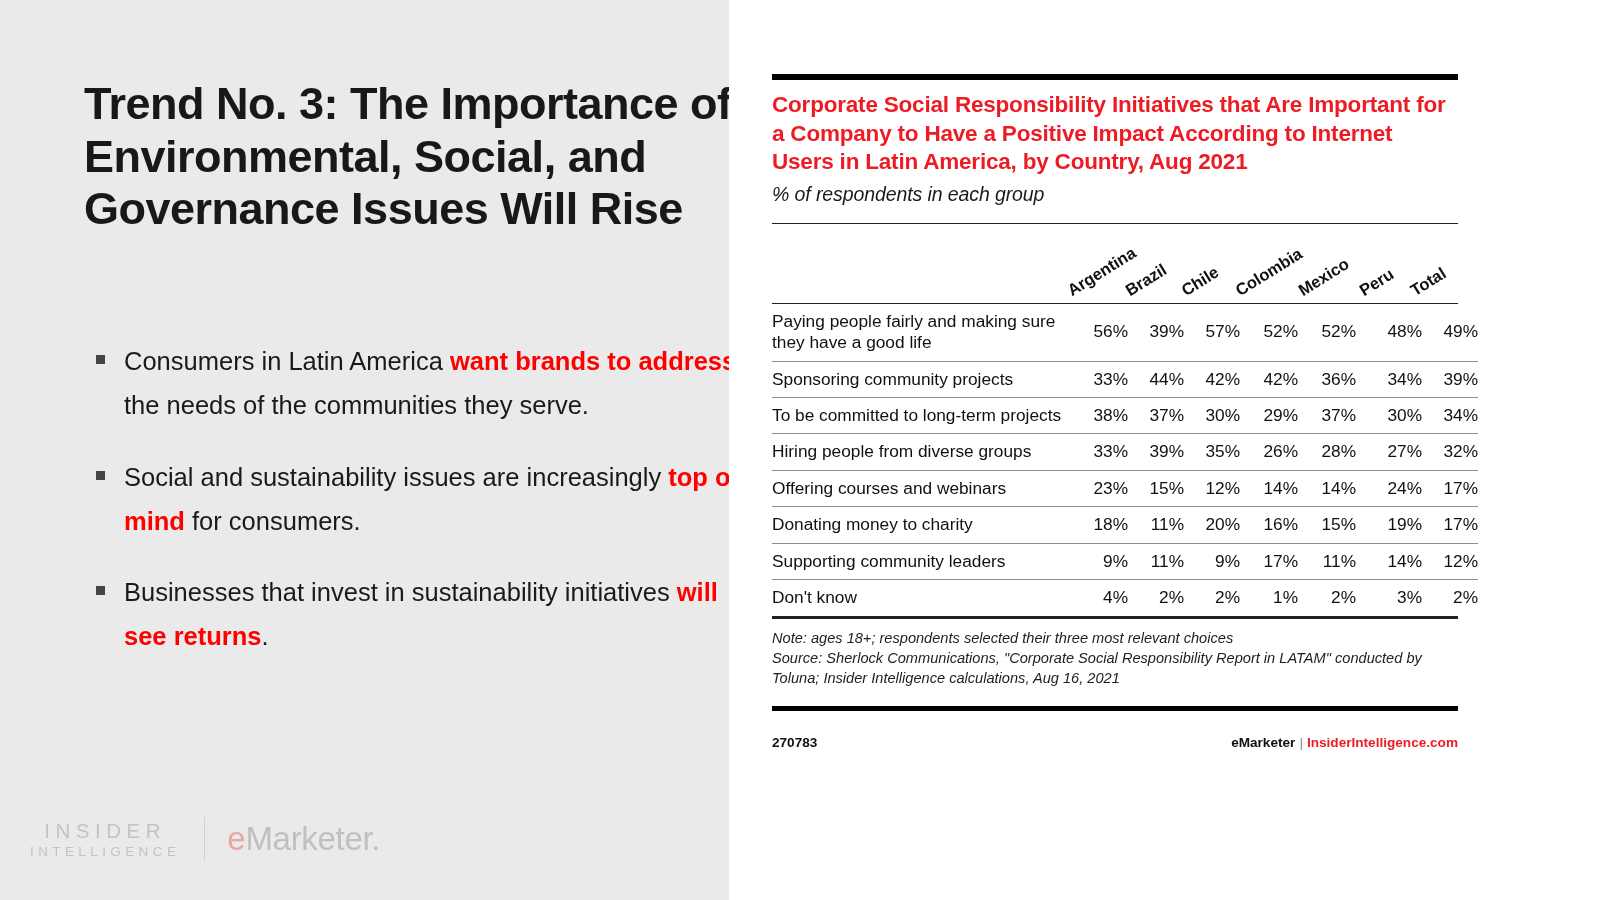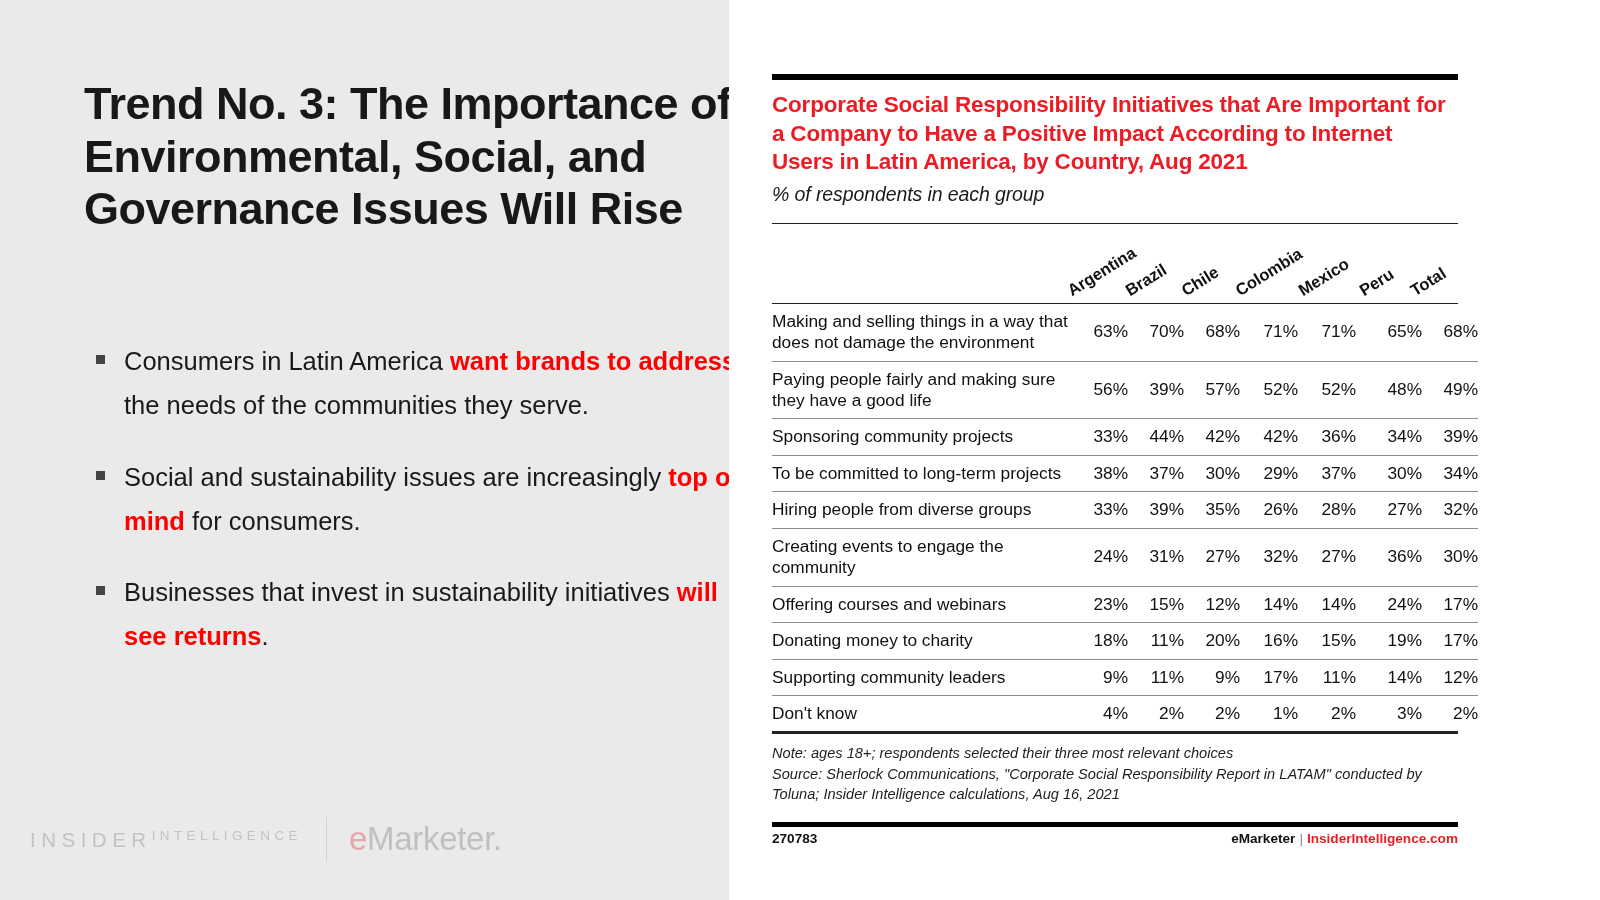--- a/index.html
+++ b/index.html
@@ -73,23 +73,24 @@
   .logo-row {
     position: absolute;
     left: 30px;
     bottom: 38px;
     display: flex;
     align-items: center;
     height: 46px;
   }
   .insider-logo {
     display: flex;
-    flex-direction: row;
+    flex-direction: column;
     justify-content: center;
     color: #c3c3c3;
+    align-items: center;
   }
   .insider-top {
     font-size: 20.5px;
     letter-spacing: 5.5px;
     line-height: 1.22;
   }
   .insider-bottom {
     font-size: 13.5px;
     letter-spacing: 4.4px;
     line-height: 1.3;
@@ -202,21 +203,21 @@
     padding: 9px 0 18px 0;
   }
   .rule-bottom {
     height: 5px;
     background: #000000;
   }
   .foot-row {
     display: flex;
     justify-content: space-between;
     align-items: center;
-    padding-top: 4px;
+    padding-top: 24px;
     font-size: 13.6px;
     font-weight: bold;
   }
   .chart-id { color: #111; }
   .brand-line { white-space: nowrap; }
   .brand-em { color: #111; }
   .brand-sep { color: #888; font-weight: normal; padding: 0 4px; }
   .brand-ii { color: #ed1c24; }
 </style>
 </head>
@@ -269,30 +270,20 @@
           <col style="width:56px">
             <col style="width:56px">
             <col style="width:56px">
           <col style="width:58px">
             <col style="width:58px">
           <col style="width:66px">
             <col style="width:56px">
         </colgroup>
         <tbody id="table-body">
             <tr>
-              <td class="label-cell">Making and selling things in a way that does not damage the environment</td>
-              <td class="num-cell">63%</td>
-              <td class="num-cell">70%</td>
-              <td class="num-cell">68%</td>
-              <td class="num-cell">71%</td>
-              <td class="num-cell">71%</td>
-              <td class="num-cell">65%</td>
-              <td class="num-cell">68%</td>
-            </tr>
-            <tr>
               <td class="label-cell">Paying people fairly and making sure they have a good life</td>
               <td class="num-cell">56%</td>
               <td class="num-cell">39%</td>
               <td class="num-cell">57%</td>
               <td class="num-cell">52%</td>
               <td class="num-cell">52%</td>
               <td class="num-cell">48%</td>
               <td class="num-cell">49%</td>
             </tr>
             <tr>
@@ -317,30 +308,20 @@
             </tr>
             <tr>
               <td class="label-cell">Hiring people from diverse groups</td>
               <td class="num-cell">33%</td>
               <td class="num-cell">39%</td>
               <td class="num-cell">35%</td>
               <td class="num-cell">26%</td>
               <td class="num-cell">28%</td>
               <td class="num-cell">27%</td>
               <td class="num-cell">32%</td>
-            </tr>
-            <tr>
-              <td class="label-cell">Creating events to engage the community</td>
-              <td class="num-cell">24%</td>
-              <td class="num-cell">31%</td>
-              <td class="num-cell">27%</td>
-              <td class="num-cell">32%</td>
-              <td class="num-cell">27%</td>
-              <td class="num-cell">36%</td>
-              <td class="num-cell">30%</td>
             </tr>
             <tr>
               <td class="label-cell">Offering courses and webinars</td>
               <td class="num-cell">23%</td>
               <td class="num-cell">15%</td>
               <td class="num-cell">12%</td>
               <td class="num-cell">14%</td>
               <td class="num-cell">14%</td>
               <td class="num-cell">24%</td>
               <td class="num-cell">17%</td>

